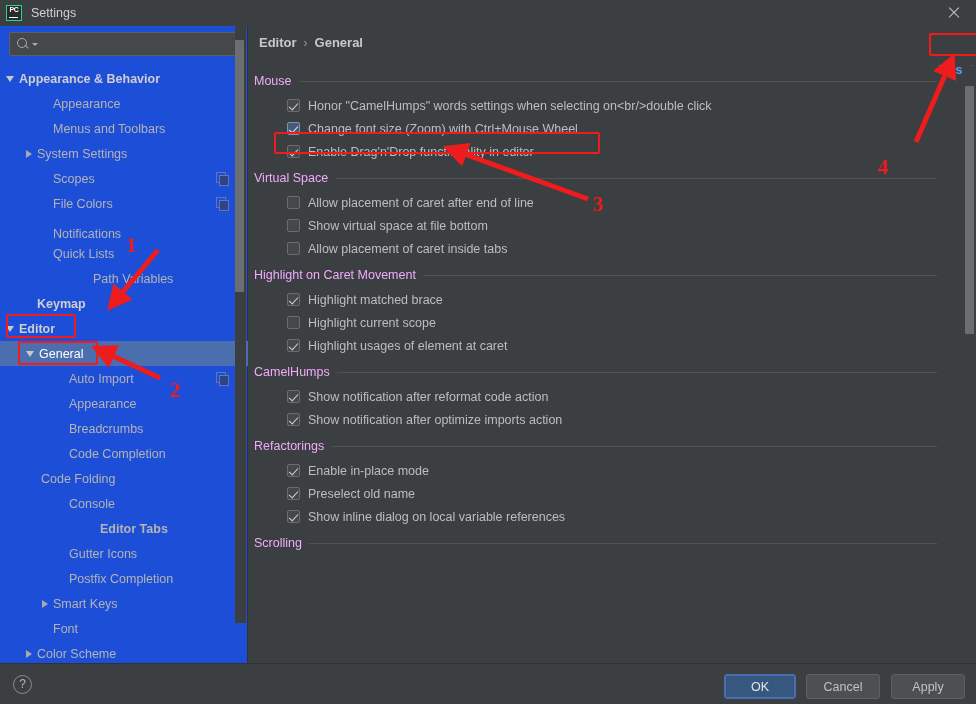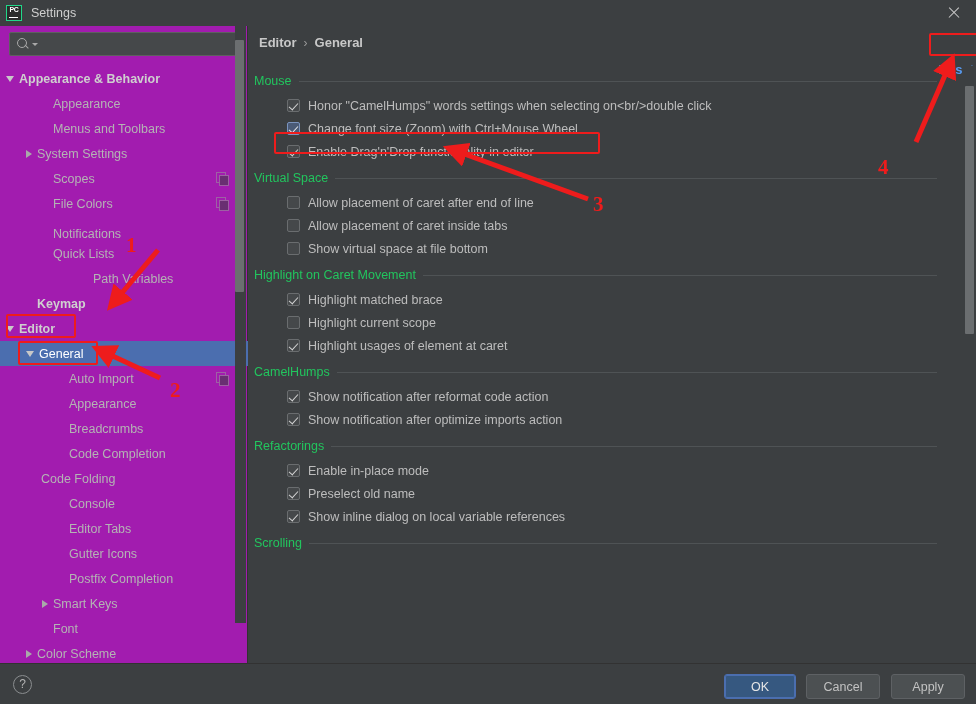--- a/index.html
+++ b/index.html
@@ -41,21 +41,21 @@
   .close-x::before, .close-x::after {
     content: ""; position: absolute; left: 2px; top: 8px;
     width: 14px; height: 1.4px; background: #cccccc;
   }
   .close-x::before { transform: rotate(45deg); }
   .close-x::after  { transform: rotate(-45deg); }
 
   
   .left-pane {
     position: absolute; left: 0; top: 26px; width: 248px; height: 637px;
-    background: #a21caf;
+    background: #1d4ed8;
     border-right: 1px solid #323232;
   }
   .search-wrap { padding: 6px 9px 0 9px; }
   .search-box {
     position: relative;
     height: 24px; background: #45484a;
     border: 1px solid #5e6060;
     border-radius: 2px;
     display: flex; align-items: center;
   }
@@ -151,21 +151,21 @@
   .content {
     position: absolute; left: 0; top: 40px; width: 712px; height: 597px;
     overflow: hidden;
   }
 
   .group { margin-top: 2px; }
   .group-head {
     display: flex; align-items: center; gap: 7px;
     padding: 0 24px 0 5px; height: 26px;
   }
-  .group-title { font-size: 12.5px; color: #22c55e; white-space: nowrap; }
+  .group-title { font-size: 12.5px; color: #f0abfc; white-space: nowrap; }
   .group-rule { flex: 1; height: 1px; background: #4f5355; }
 
   .opt-row {
     display: flex; align-items: center;
     height: 23px; padding-left: 38px;
   }
   .cb {
     width: 13px; height: 13px; flex: none;
     border: 1px solid #6a6d6f; background: #45484a;
     border-radius: 2px; position: relative; margin-right: 8px;
@@ -317,21 +317,21 @@
           <span class="tree-label">Code Completion</span>
         </div>
         <div class="tree-row" style="padding-left: 30px;">
           <div class="tree-arrow none"></div>
           <span class="tree-label">Code Folding</span>
         </div>
         <div class="tree-row" style="padding-left: 58px;">
           <div class="tree-arrow none"></div>
           <span class="tree-label">Console</span>
         </div>
-        <div class="tree-row" style="padding-left: 58px;">
+        <div class="tree-row" style="padding-left: 89px; font-weight: bold;">
           <div class="tree-arrow none"></div>
           <span class="tree-label">Editor Tabs</span>
         </div>
         <div class="tree-row" style="padding-left: 58px;">
           <div class="tree-arrow none"></div>
           <span class="tree-label">Gutter Icons</span>
         </div>
         <div class="tree-row" style="padding-left: 58px;">
           <div class="tree-arrow none"></div>
           <span class="tree-label">Postfix Completion</span>
@@ -387,25 +387,25 @@
           <div class="group-head">
             <span class="group-title">Virtual Space</span>
             <div class="group-rule"></div>
           </div>
           <div class="opt-row">
             <div class="cb"></div>
             <span class="opt-label">Allow placement of caret after end of line</span>
           </div>
           <div class="opt-row">
             <div class="cb"></div>
+            <span class="opt-label">Show virtual space at file bottom</span>
+          </div>
+          <div class="opt-row">
+            <div class="cb"></div>
             <span class="opt-label">Allow placement of caret inside tabs</span>
-          </div>
-          <div class="opt-row">
-            <div class="cb"></div>
-            <span class="opt-label">Show virtual space at file bottom</span>
           </div>
         </div>
         <div class="group">
           <div class="group-head">
             <span class="group-title">Highlight on Caret Movement</span>
             <div class="group-rule"></div>
           </div>
           <div class="opt-row">
             <div class="cb checked"></div>
             <span class="opt-label">Highlight matched brace</span>

